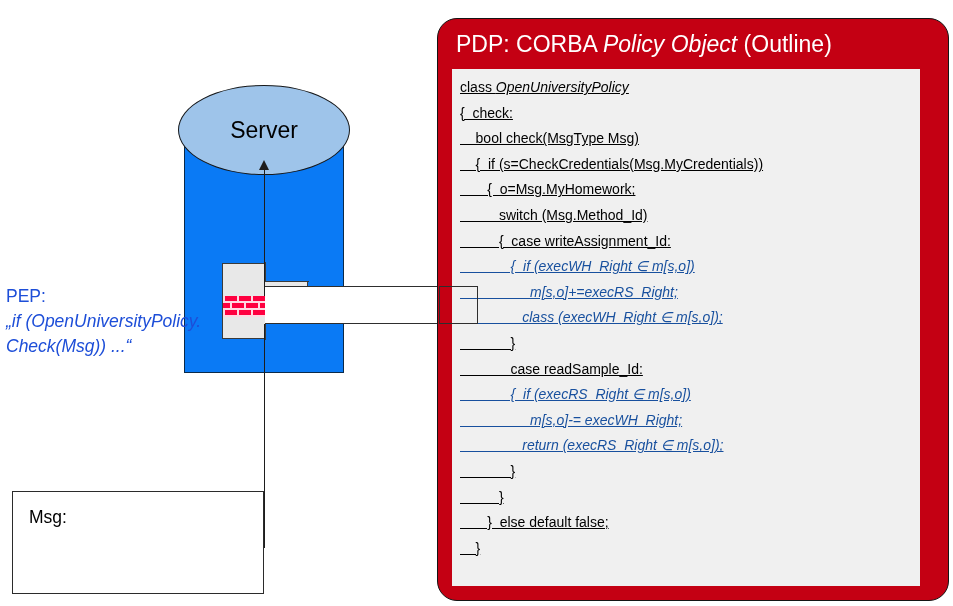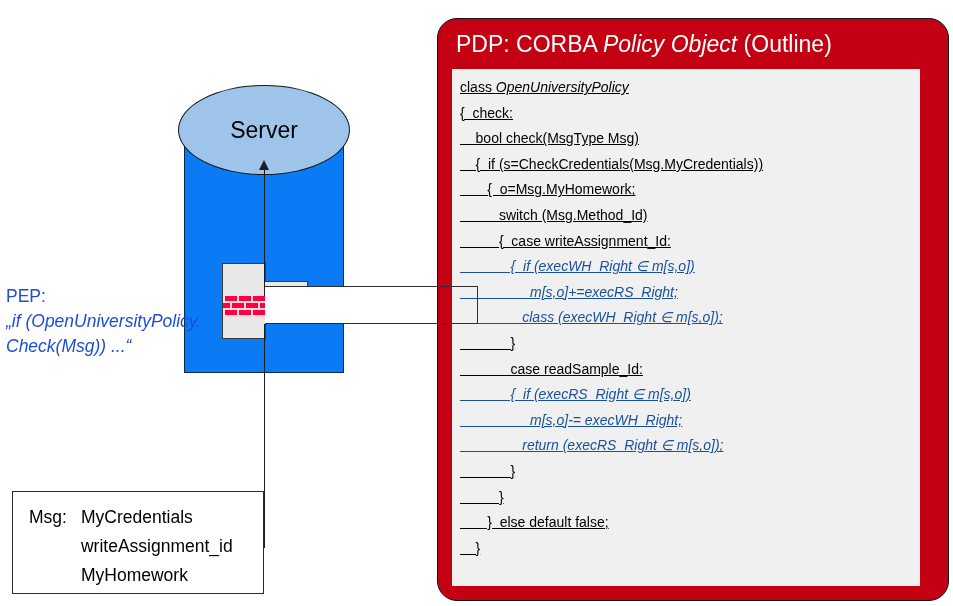--- a/index.html
+++ b/index.html
@@ -298,25 +298,20 @@
   <div id="pipe-connector"></div>
   <div id="pipe-endcap"></div>
 
   <div class="line-v" style="left:263.5px; top:324px; height:223px;"></div>
   <div class="line-h" style="left:22px; top:546px; width:243px;"></div>
   <div class="arrow-right" style="left:14px; top:541.5px;"></div>
 
   <div id="msg-box">
     <div class="msg-inner">
       <div class="msg-key">Msg:</div>
-      <div>
-        <div>MyCredentials</div>
-        <div>writeAssignment_id</div>
-        <div>MyHomework</div>
-      </div>
     </div>
   </div>
 
   <div id="pdp-panel">
     <div id="pdp-title">
       <span>PDP: CORBA </span><span class="ital">Policy Object</span><span> (Outline)</span>
     </div>
     <div id="code-panel">
         <div class="code-line"><span>class </span><span class="ital">OpenUniversityPolicy</span></div>
         <div class="code-line">{  check:</div>

